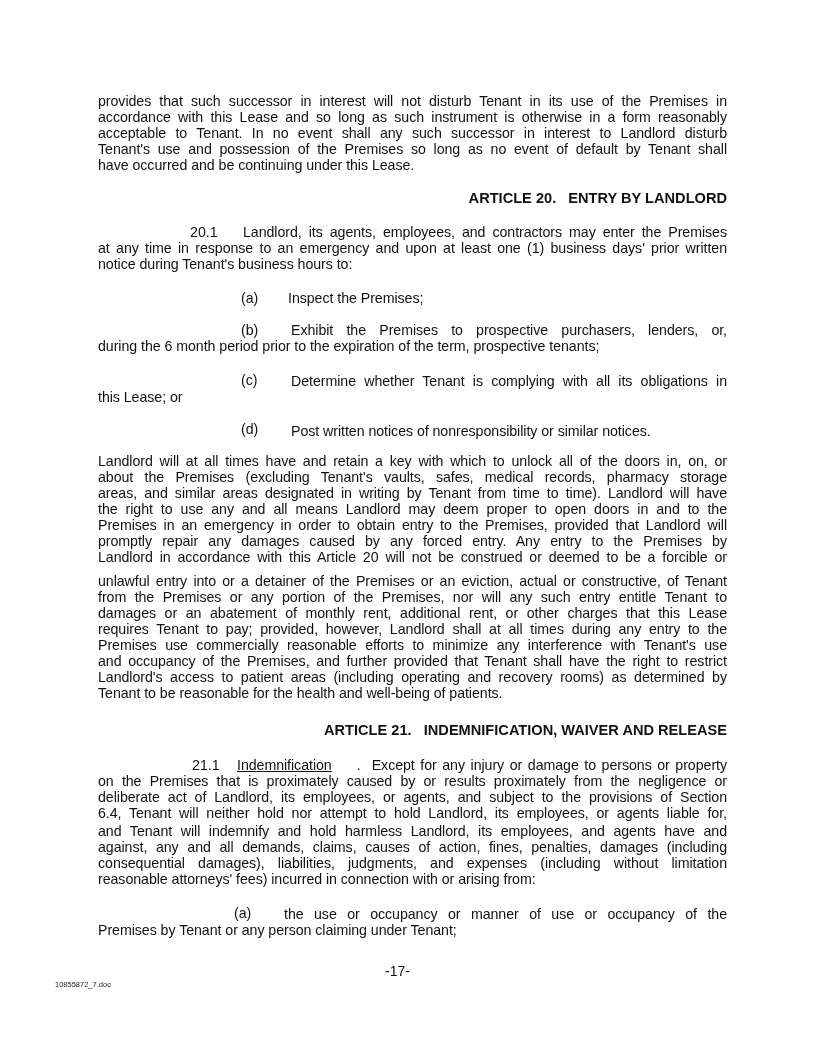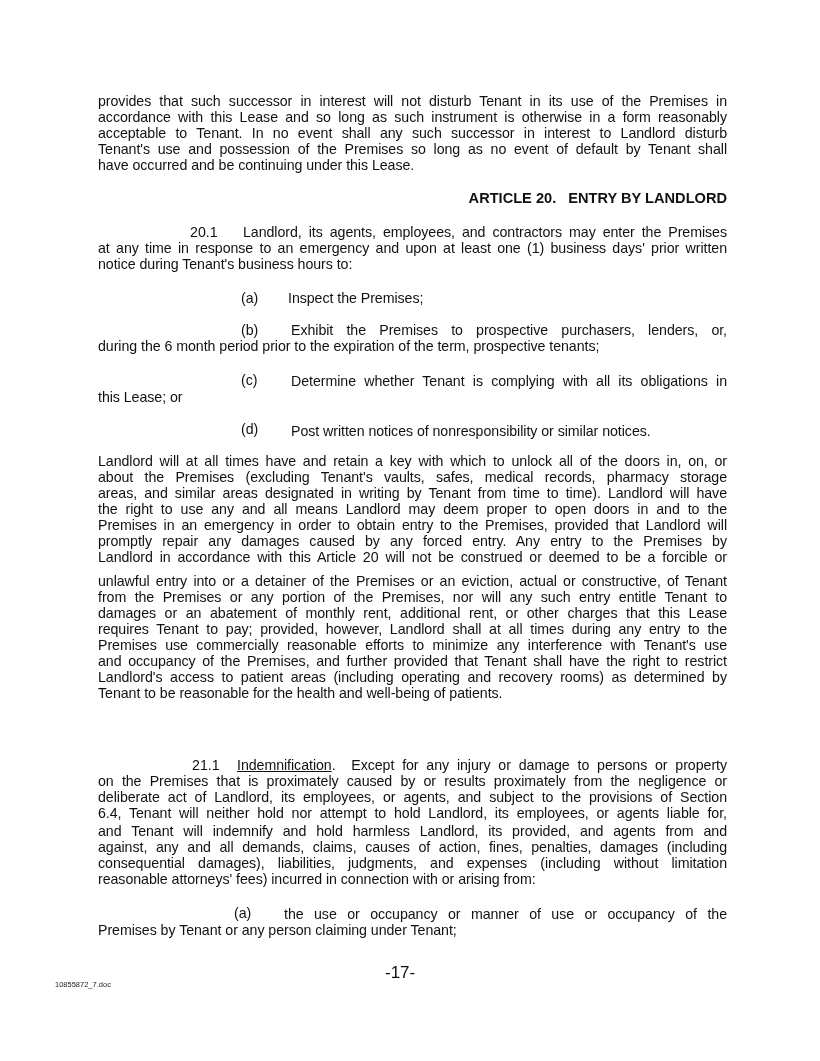--- a/index.html
+++ b/index.html
@@ -6,21 +6,21 @@
   body { width: 820px; height: 1061px; position: relative; overflow: hidden;
          font-family: "Liberation Sans", sans-serif; color: #111; }
   .page { position: absolute; left: 0; top: 0; width: 820px; height: 911px; background: #fff; }
   .ln { position: absolute; left: 98px; width: 629px; font-size: 14.2px; line-height: 16px;
         white-space: nowrap; letter-spacing: -0.05px; }
   .just { text-align: justify; text-align-last: justify; white-space: normal; }
   .heading { position: absolute; left: 98px; width: 629px; text-align: right; font-weight: bold;
              font-size: 14.6px; line-height: 18px; white-space: pre; }
   .num { position: absolute; font-size: 14.2px; line-height: 16px; white-space: nowrap; }
   .underline { text-decoration: underline; }
-  .pageno { position: absolute; left: 385px; top: 963px; font-size: 17px; white-space: nowrap; }
+  .pageno { position: absolute; left: 385px; top: 963px; font-size: 14px; white-space: nowrap; }
   .docid { position: absolute; left: 55px; top: 980px; font-family: Liberation Sans, sans-serif;
            font-size: 7.5px; white-space: nowrap; color: #222; }
 </style>
 </head>
 <body>
 
 <div class="page">
 
   <div>
     <div class="ln just" style="top:93px">provides that such successor in interest will not disturb Tenant in its use of the Premises in</div>
@@ -72,31 +72,32 @@
     <div class="ln just" style="top:573px">unlawful entry into or a detainer of the Premises or an eviction, actual or constructive, of Tenant</div>
     <div class="ln just" style="top:589px">from the Premises or any portion of the Premises, nor will any such entry entitle Tenant to</div>
     <div class="ln just" style="top:605px">damages or an abatement of monthly rent, additional rent, or other charges that this Lease</div>
     <div class="ln just" style="top:621px">requires Tenant to pay; provided, however, Landlord shall at all times during any entry to the</div>
     <div class="ln just" style="top:637px">Premises use commercially reasonable efforts to minimize any interference with Tenant's use</div>
     <div class="ln just" style="top:653px">and occupancy of the Premises, and further provided that Tenant shall have the right to restrict</div>
     <div class="ln just" style="top:669px">Landlord's access to patient areas (including operating and recovery rooms) as determined by</div>
     <div class="ln" style="top:685px">Tenant to be reasonable for the health and well-being of patients.</div>
   </div>
 
+  <div class="heading" style="top:721px">ARTICLE 21.   INDEMNIFICATION, WAIVER AND RELEASE</div>
 
   <div>
     <div class="num" style="left:192px; top:757px">21.1</div>
     <div class="ln" style="left:237px; width:490px; top:757px; display:flex;">
       <span class="underline">Indemnification</span>
-      <span style="flex:1; text-align:justify; text-align-last:justify; white-space:pre;">.  Except for any injury or damage to persons or property</span>
+      <span style="flex:1; text-align:justify; text-align-last:justify; white-space:pre;margin-left:25px;">.  Except for any injury or damage to persons or property</span>
     </div>
     <div class="ln just" style="top:773px">on the Premises that is proximately caused by or results proximately from the negligence or</div>
     <div class="ln just" style="top:789px">deliberate act of Landlord, its employees, or agents, and subject to the provisions of Section</div>
     <div class="ln just" style="top:805px">6.4, Tenant will neither hold nor attempt to hold Landlord, its employees, or agents liable for,</div>
-    <div class="ln just" style="top:823px">and Tenant will indemnify and hold harmless Landlord, its provided, and agents from and</div>
+    <div class="ln just" style="top:823px">and Tenant will indemnify and hold harmless Landlord, its employees, and agents have and</div>
     <div class="ln just" style="top:839px">against, any and all demands, claims, causes of action, fines, penalties, damages (including</div>
     <div class="ln just" style="top:855px">consequential damages), liabilities, judgments, and expenses (including without limitation</div>
     <div class="ln" style="top:871px">reasonable attorneys' fees) incurred in connection with or arising from:</div>
   </div>
 
   <div>
     <div class="num" style="left:234px; top:905px">(a)</div>
     <div class="ln just" style="left:284px; width:443px; top:906px">the use or occupancy or manner of use or occupancy of the</div>
     <div class="ln" style="top:922px">Premises by Tenant or any person claiming under Tenant;</div>
   </div>

